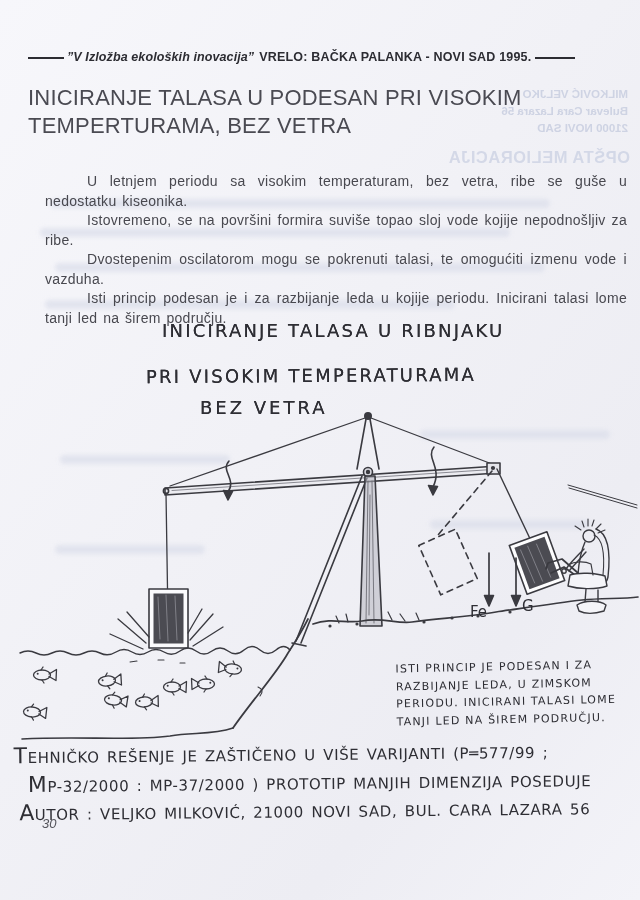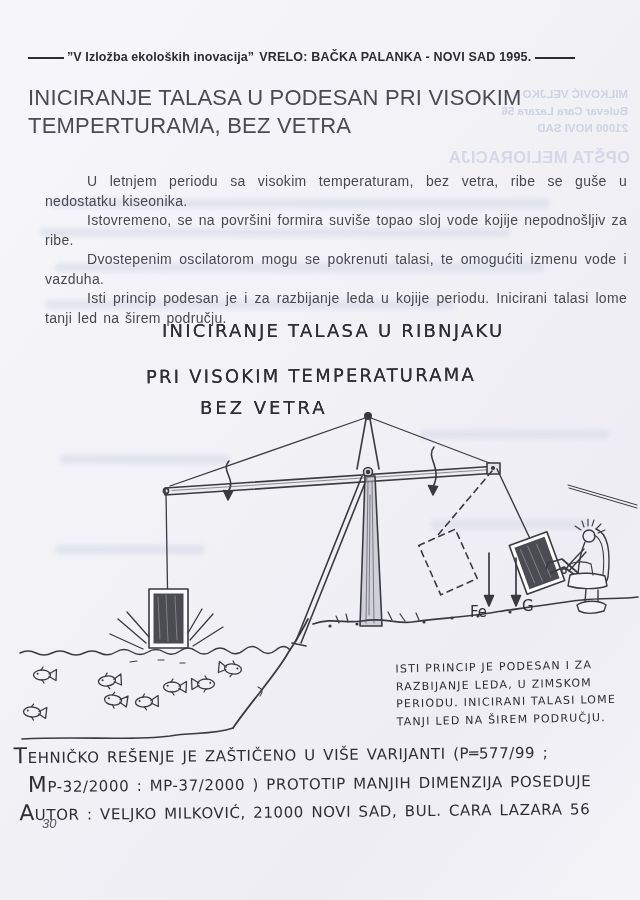--- a/index.html
+++ b/index.html
@@ -10,21 +10,21 @@
   }
   
   .ghost{position:absolute;color:#c6ccdf;transform:scaleX(-1);opacity:.8;pointer-events:none;}
   .ghost-addr{left:468px;top:86px;width:160px;font-size:11.5px;line-height:17px;font-weight:bold;text-align:left;}
   .ghost-big{left:420px;top:148px;width:210px;font-size:16.5px;font-weight:bold;letter-spacing:.5px;color:#cdd3e4;}
   .smudge{position:absolute;height:9px;border-radius:5px;background:#dcdfeb;filter:blur(2px);opacity:.75;pointer-events:none;}
   
   .header{position:absolute;left:28px;top:50px;width:592px;font-size:12.5px;font-weight:bold;color:#2c2c32;white-space:nowrap;display:flex;align-items:baseline;}
   .header .rule{display:inline-block;width:36px;border-bottom:2.2px solid #2c2c32;transform:translateY(-2px);}
   .header .rule.tail{width:40px;margin-left:4px;}
-  .header .quote{margin:0 5px 0 3px;letter-spacing:.1px;}
+  .header .quote{font-style:italic;margin:0 5px 0 3px;letter-spacing:.1px;}
   .header .rest{letter-spacing:.2px;}
   
   .title{position:absolute;left:28px;top:84px;width:590px;font-size:22px;line-height:28px;font-weight:400;color:#4a4a52;letter-spacing:.2px;}
   
   .bodytext{position:absolute;left:30px;top:172px;width:582px;font-size:14px;line-height:19.5px;text-align:justify;color:#48484f;letter-spacing:.3px;word-spacing:1.5px;margin-left:15px;}
   .bodytext p{margin:0;text-indent:42px;}
   
   .hand{font-family:"DejaVu Sans",sans-serif;color:#2e2e34;}
   .fig-title{position:absolute;font-size:18px;letter-spacing:2.2px;white-space:nowrap;text-shadow:0 0 .4px #2e2e34;}
   .ft1{left:162px;top:320px;}

